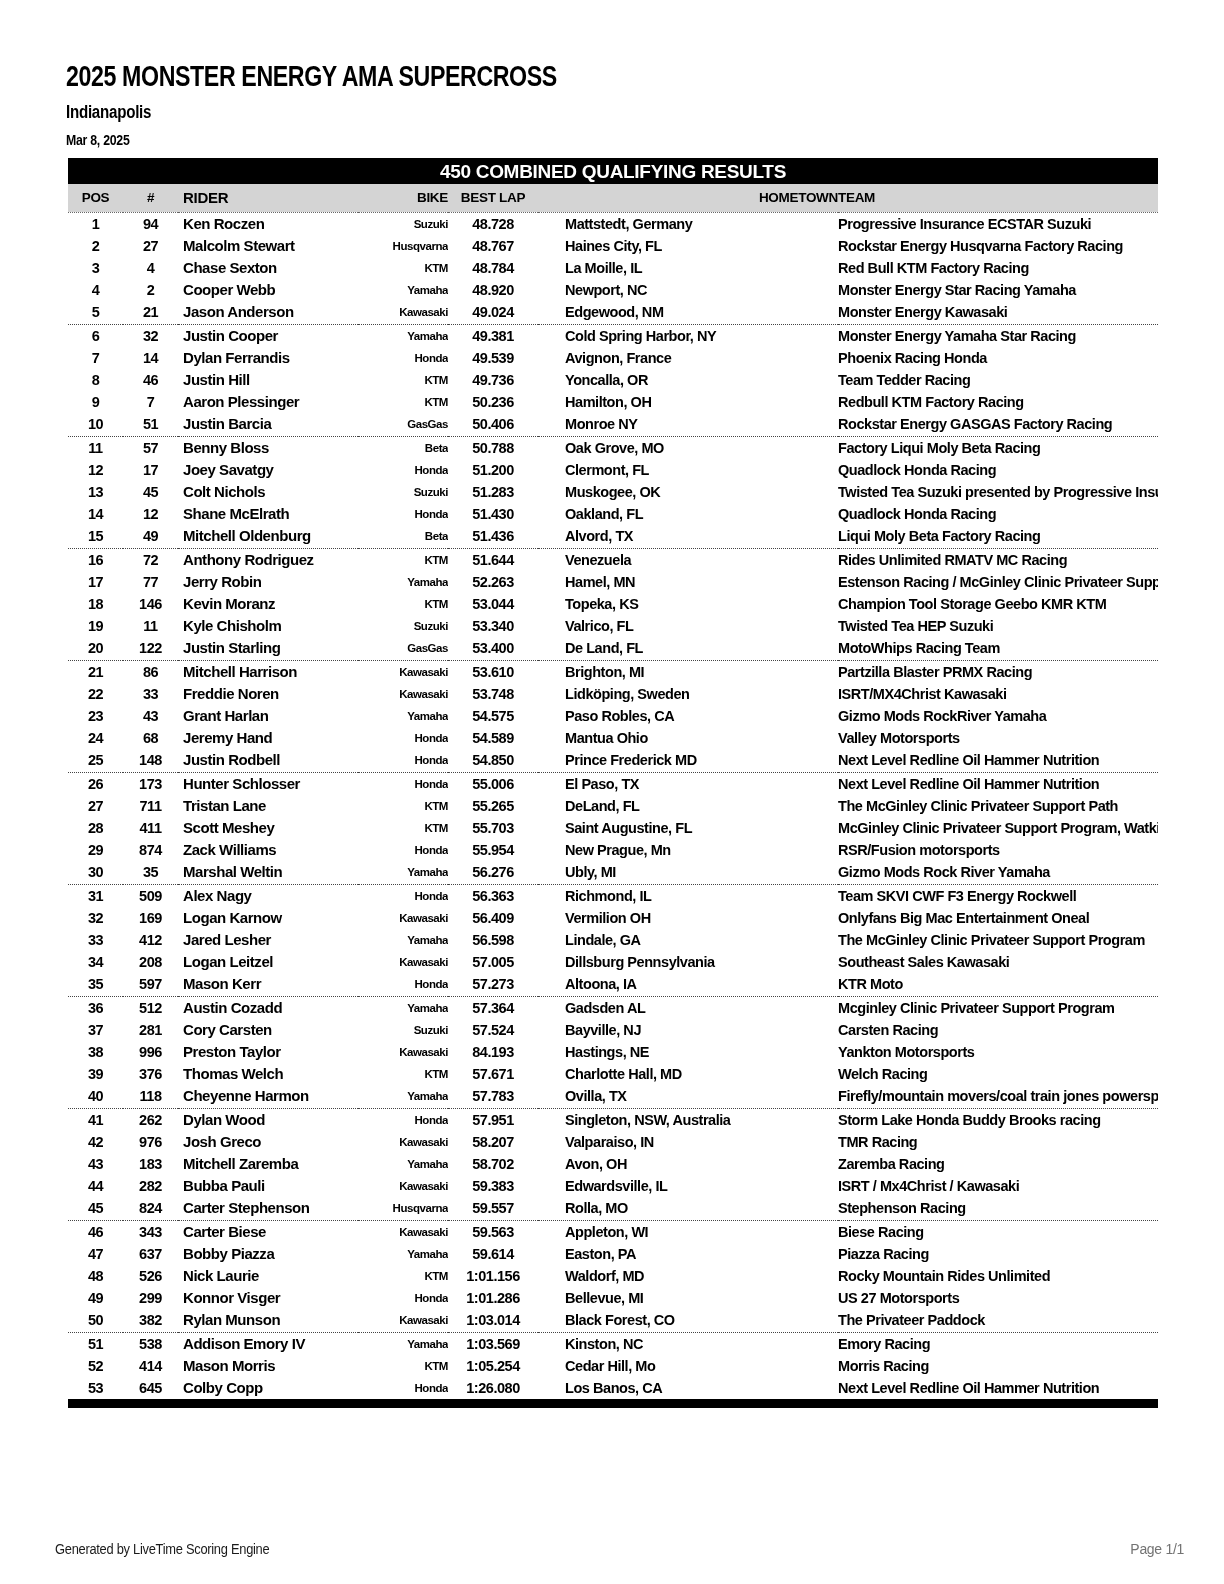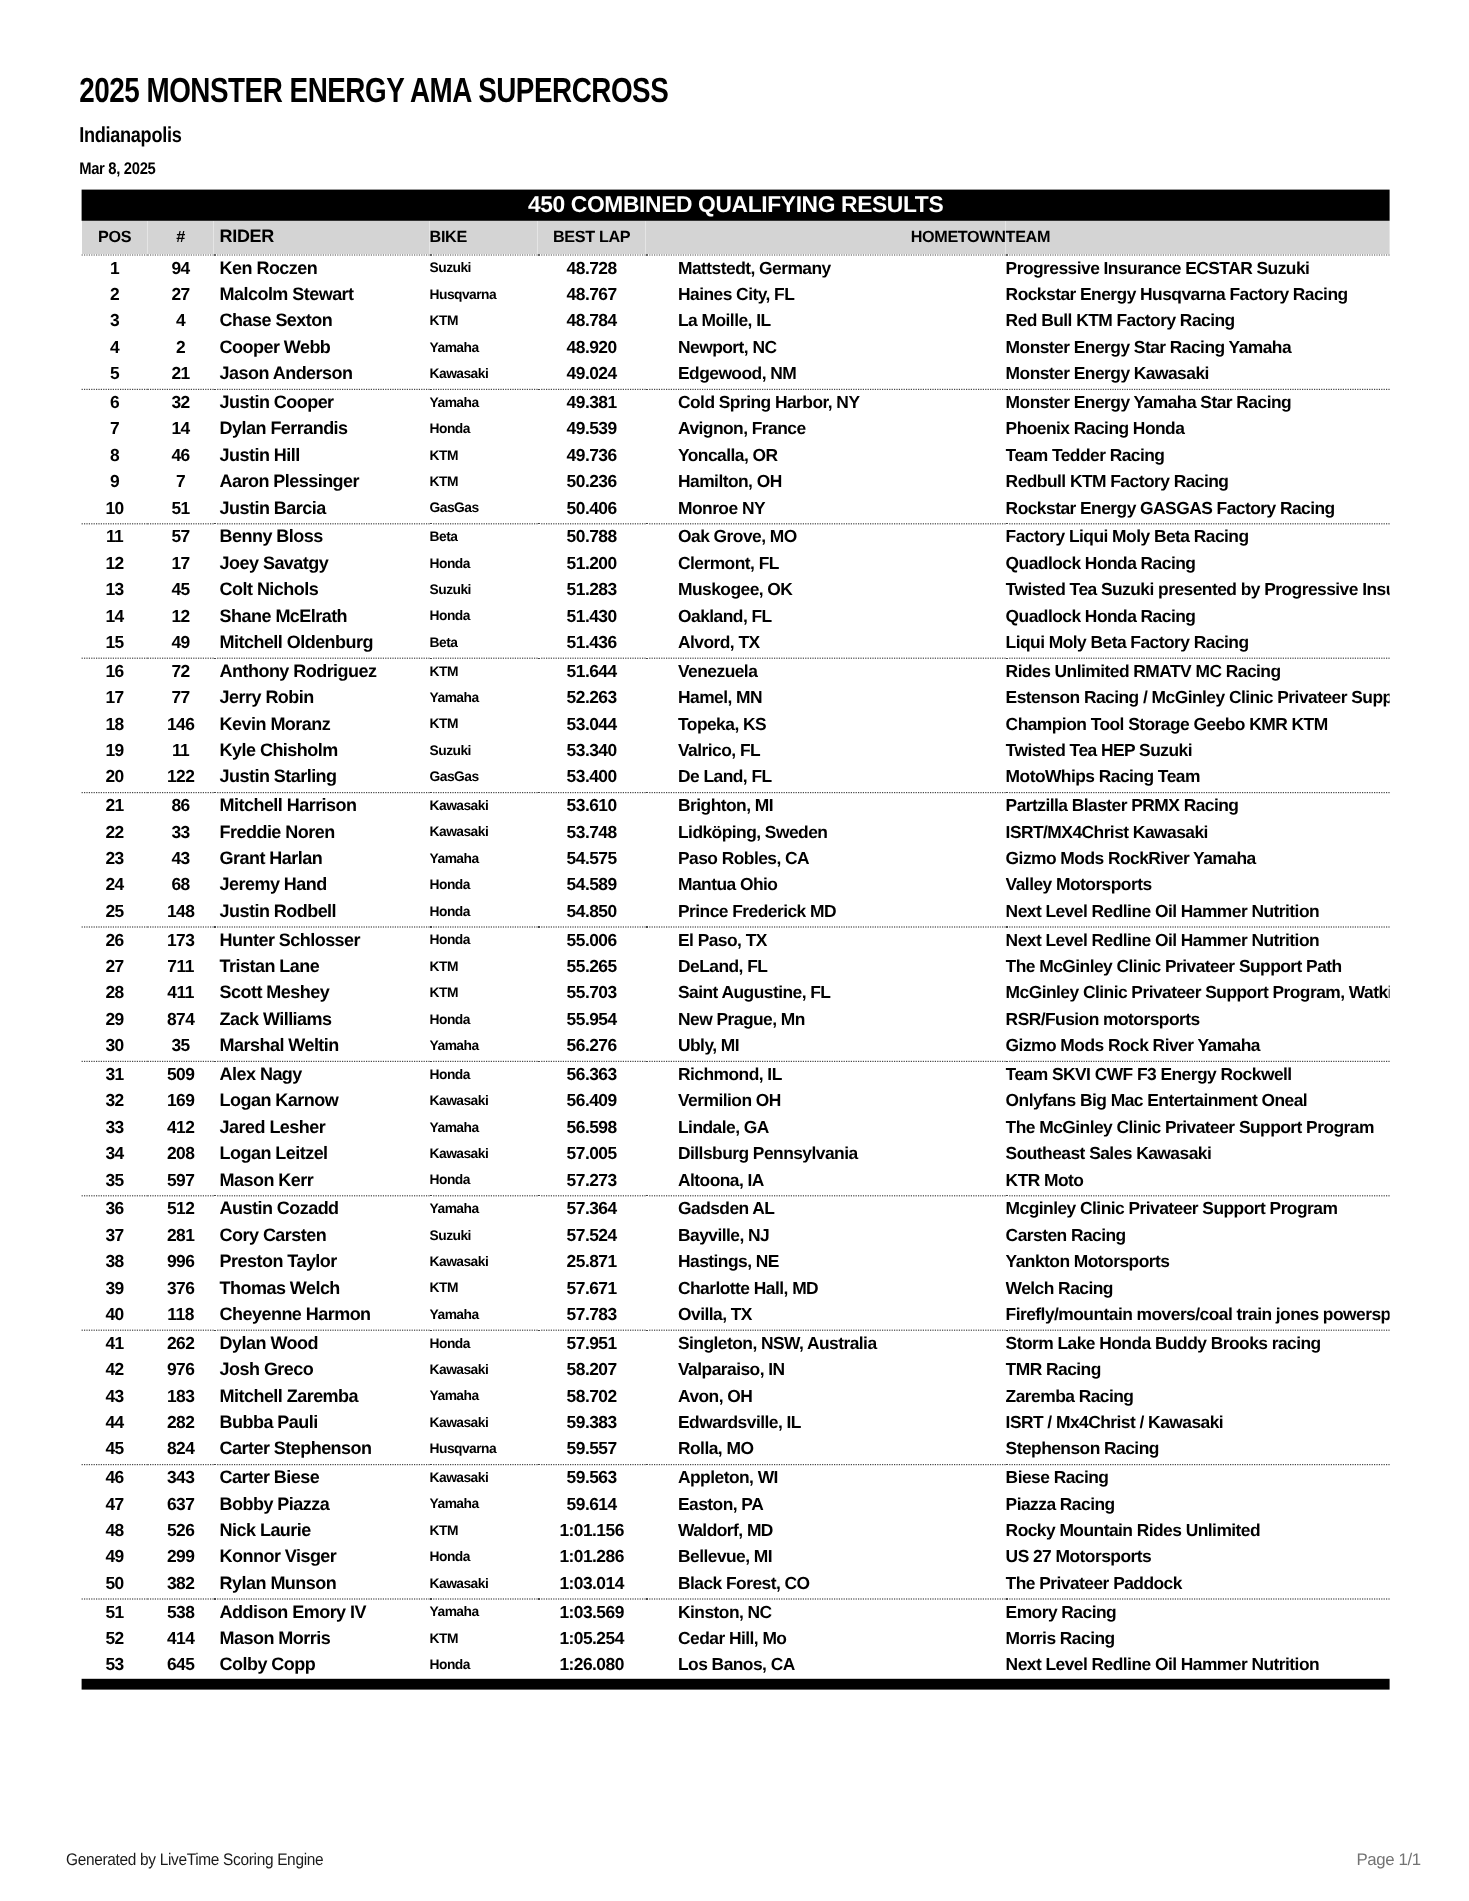--- a/index.html
+++ b/index.html
@@ -40,21 +40,21 @@
   }
   td {
     height: 22.2px; line-height: 22.2px; font-weight: bold; font-size: 14.5px;
     letter-spacing: -0.45px; white-space: nowrap; overflow: hidden; padding: 0;
   }
   tr.group-end td { border-bottom: 1.5px dotted #444; }
 
   .c-pos  { text-align: center; }
   .c-num  { text-align: center; }
   .c-rider{ text-align: left; padding-left: 5px; font-size: 15px; }
-  .c-bike { text-align: left; font-size: 11.5px; }
+  .c-bike { text-align: right; font-size: 11.5px; }
   .c-lap  { text-align: center; }
   .c-home { text-align: left; padding-left: 27px; }
   .c-team { text-align: left; }
   thead th.c-rider { font-size: 15px; }
   thead th.c-bike  { font-size: 13.5px; }
 
   .end-bar { height: 9px; background: #000; }
 
   
   .footer-left {
@@ -433,21 +433,21 @@
     <td class="c-bike">Suzuki</td>
     <td class="c-lap">57.524</td>
     <td class="c-home">Bayville, NJ</td>
     <td class="c-team">Carsten Racing</td>
   </tr>
           <tr>
     <td class="c-pos">38</td>
     <td class="c-num">996</td>
     <td class="c-rider">Preston Taylor</td>
     <td class="c-bike">Kawasaki</td>
-    <td class="c-lap">25.871</td>
+    <td class="c-lap">84.193</td>
     <td class="c-home">Hastings, NE</td>
     <td class="c-team">Yankton Motorsports</td>
   </tr>
           <tr>
     <td class="c-pos">39</td>
     <td class="c-num">376</td>
     <td class="c-rider">Thomas Welch</td>
     <td class="c-bike">KTM</td>
     <td class="c-lap">57.671</td>
     <td class="c-home">Charlotte Hall, MD</td>

